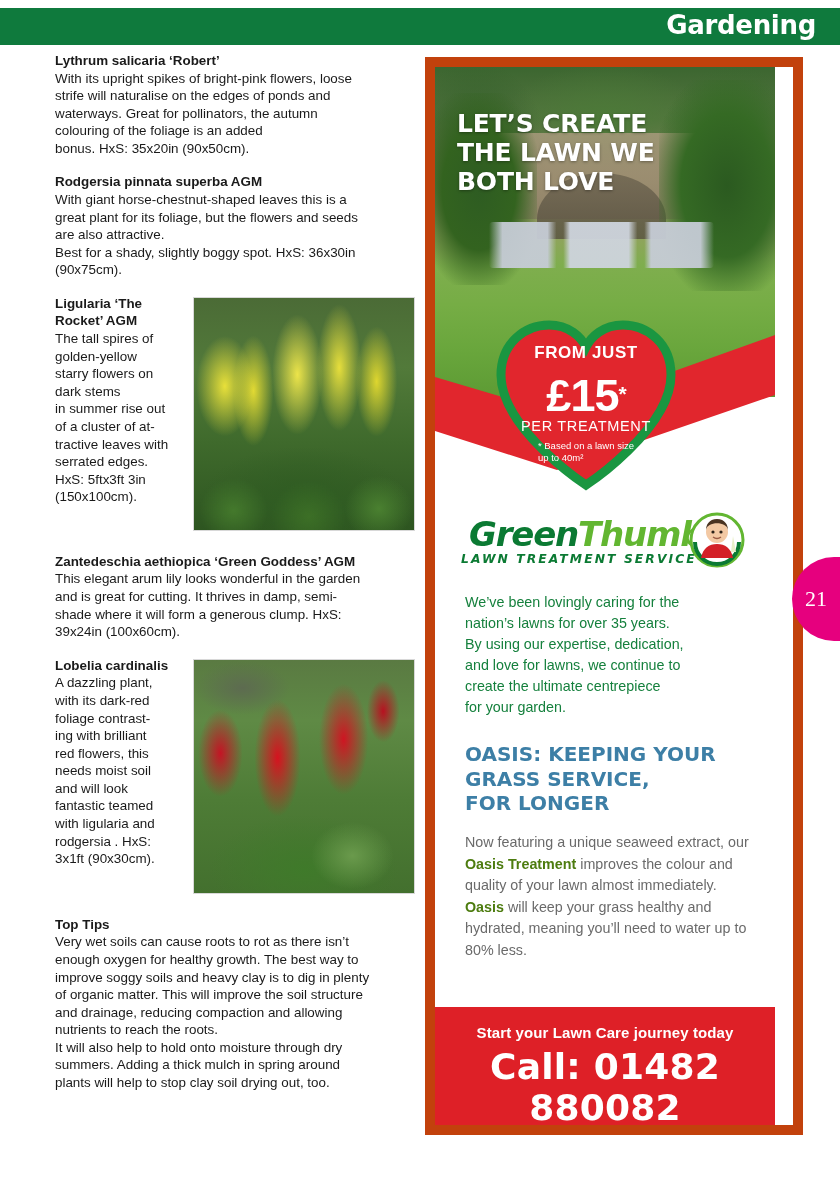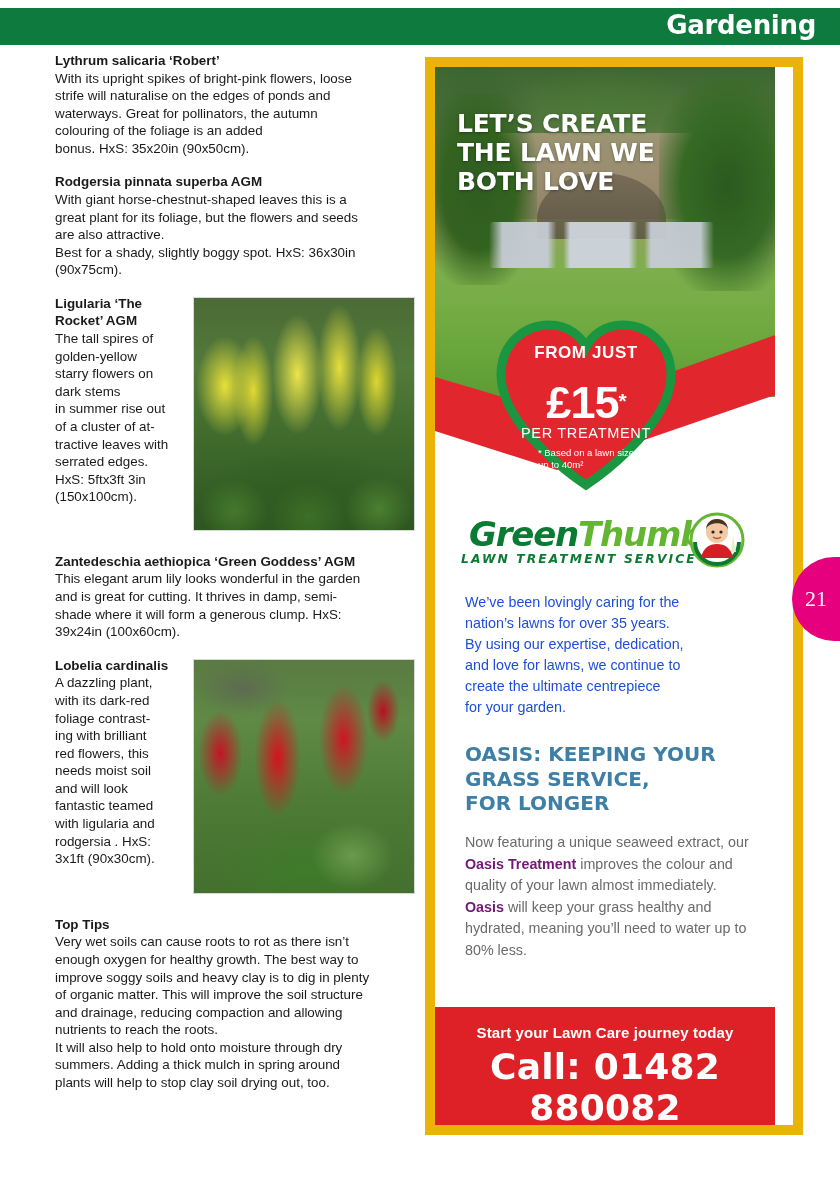--- a/index.html
+++ b/index.html
@@ -83,21 +83,21 @@
     background:
       radial-gradient(ellipse 30% 16% at 22% 12%, #5d6b50 0%, rgba(93,107,80,0) 72%),
       radial-gradient(ellipse 26% 20% at 72% 84%, #6a9a4c 0%, rgba(106,154,76,0) 72%);
   }
 
   
   .ad {
     position: absolute; left: 425px; top: 57px;
     width: 378px; height: 1078px;
     background: #ffffff;
-    border: 10px solid #eab308;
+    border: 10px solid #c2410c;
     overflow: hidden;
   }
   .ad-inner { position: relative; width: 100%; height: 100%; }
 
   
   .hero {
     position: absolute; left: 0; top: 0; width: 340px; height: 330px;
     overflow: hidden;
   }
   .hero-art {
@@ -156,21 +156,21 @@
   }
   .heart-wrap svg { position: absolute; inset: 0; }
   .heart-text {
     position: absolute; inset: 0; display: flex; flex-direction: column;
     align-items: center; justify-content: flex-start; padding-top: 26px;
     color: #ffffff; text-align: left;
   }
   .heart-from { font-size: 17px; letter-spacing: .6px; font-weight: 600; }
   .heart-price {
     font-size: 45px; font-weight: bold; line-height: 48px; letter-spacing: -1px;
-    position: relative; margin-top: 16px;
+    position: relative; margin-top: 9px;
   }
   .heart-price .star { font-size: 21px; vertical-align: top; position: relative; top: -2px; }
   .heart-per { font-size: 14.5px; letter-spacing: .7px; margin-top: -2px; }
   .heart-note { font-size: 9.5px; line-height: 12px; margin-top: 6px; white-space: pre-line; }
 
   
   .logo {
     position: absolute; left: 18px; top: 445px; width: 300px; height: 62px; z-index: 6;
   }
   .logo-word {
@@ -184,32 +184,32 @@
     position: absolute; left: 8px; top: 40px;
     font-size: 12.3px; font-weight: bold; font-style: italic;
     letter-spacing: 2.1px; color: #0b7a33;
     font-family: "DejaVu Sans", sans-serif;
   }
   .logo-mascot { position: absolute; right: 8px; top: 0; width: 56px; height: 56px; }
 
   
   .ad-body {
     position: absolute; left: 30px; top: 525px; width: 288px; z-index: 6;
-    color: #1d4ed8; font-size: 14.3px; line-height: 21px; white-space: pre-line;
+    color: #15803d; font-size: 14.3px; line-height: 21px; white-space: pre-line;
   }
   .oasis-head {
     position: absolute; left: 30px; top: 675px; width: 300px; z-index: 6;
     color: #3d7fa6; font-size: 20px; font-weight: bold; line-height: 24.5px;
     white-space: pre-line; font-family: "DejaVu Sans", sans-serif;
   }
   .oasis-body {
     position: absolute; left: 30px; top: 765px; width: 285px; z-index: 6;
     color: #6a6a6a; font-size: 14.3px; line-height: 21.5px;
   }
-  .oasis-body b { color: #701a75; }
+  .oasis-body b { color: #4d7c0f; }
 
   
   .ad-footer {
     position: absolute; left: 0; bottom: 0; width: 340px; height: 118px;
     background: #de2027; z-index: 7; color: #ffffff; text-align: center;
   }
   .foot-1 { margin-top: 17px; font-size: 15px; font-weight: bold; letter-spacing: .1px; }
   .foot-2 { margin-top: 5px; font-size: 36px; font-weight: bold; letter-spacing: .2px;
             font-family: "DejaVu Sans", sans-serif; }
   .foot-3 { margin-top: 5px; font-size: 14.2px; font-weight: bold; display: inline-block; }

